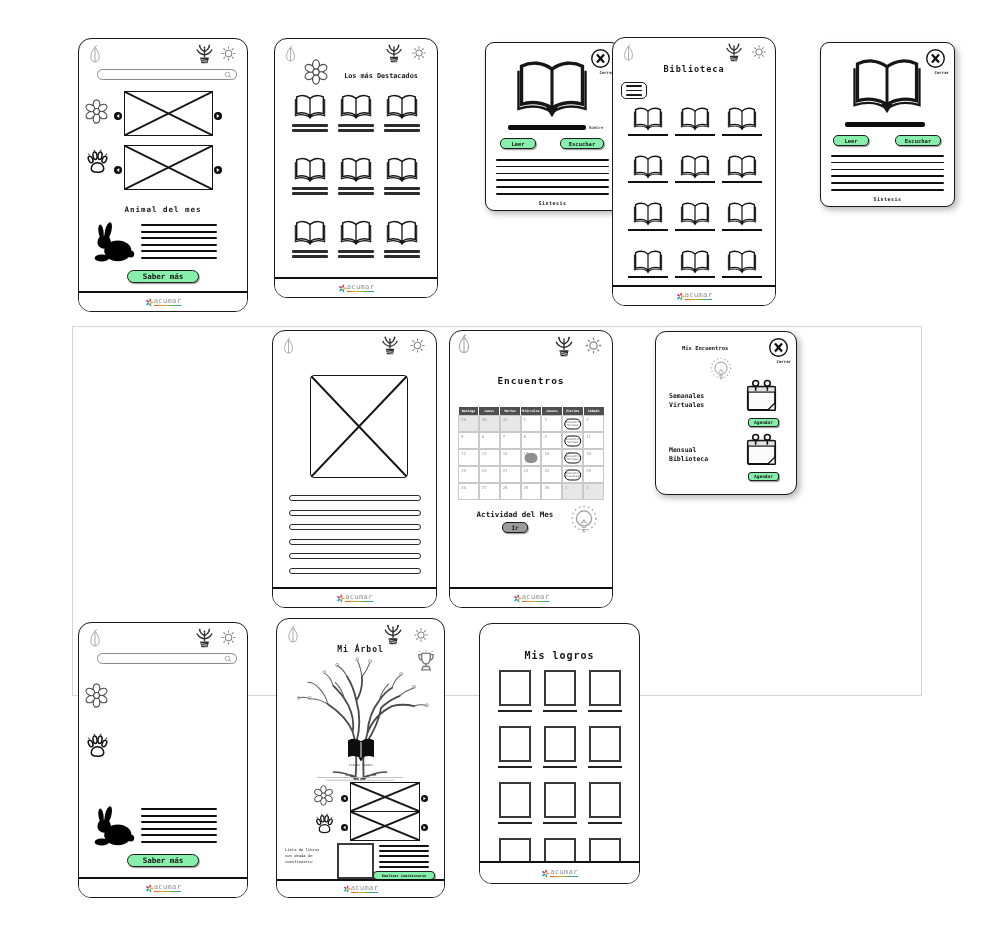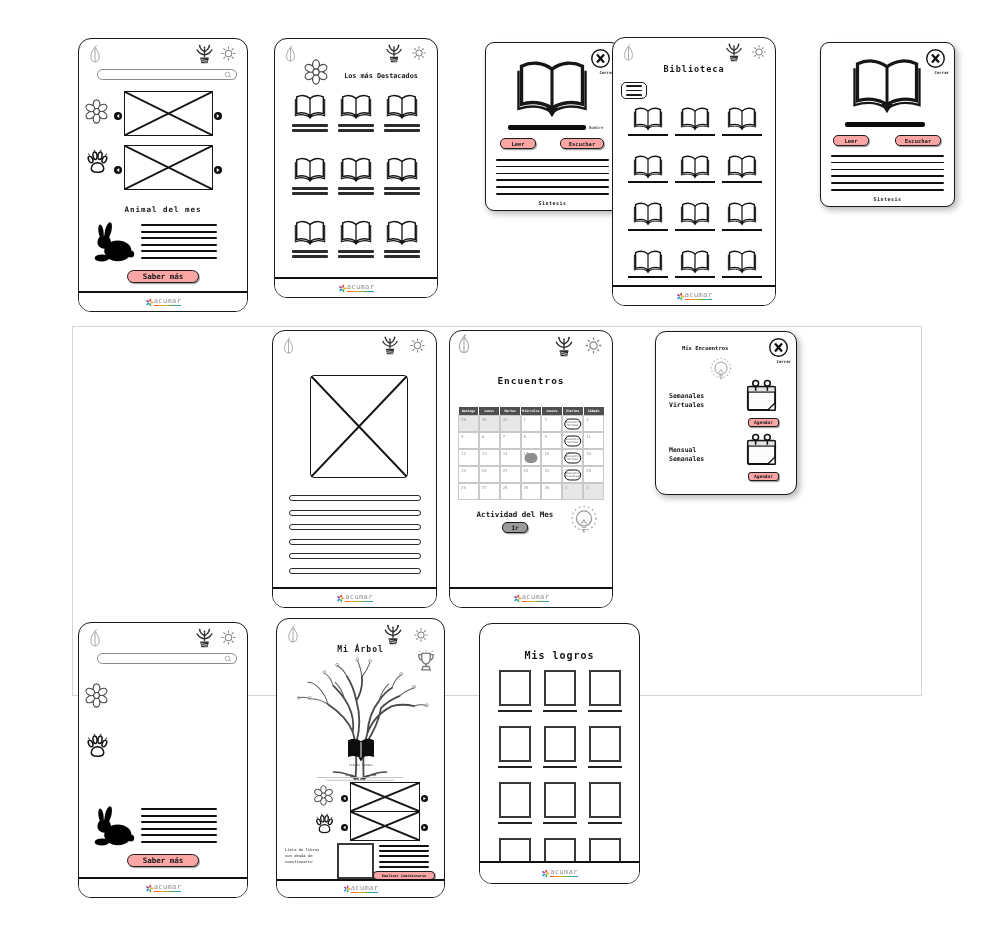--- a/index.html
+++ b/index.html
@@ -13,21 +13,21 @@
   .ttl{position:absolute;left:0;right:0;text-align:center;font-weight:bold;letter-spacing:1px;}
   .footer{position:absolute;left:0;right:0;bottom:0;height:18px;border-top:2px solid #101010;
           display:flex;flex-direction:column;align-items:center;justify-content:center;background:#fff;}
   .logo{display:flex;flex-direction:row;align-items:center;line-height:1;}
   .logo-text{font-size:7px;color:#8d8d8d;letter-spacing:.4px;border-bottom:1.5px solid;
              border-image:linear-gradient(90deg,#e8432d,#f5a623,#4caf50,#2196f3) 1;padding-bottom:.5px;}
   .search{position:absolute;border:1.2px solid #8a8a8a;border-radius:7px;background:#fff;
           display:flex;align-items:center;justify-content:flex-end;padding-right:4px;box-sizing:border-box;}
   .xbox{position:absolute;border:1.5px solid #161616;background:#fff;}
   .xbox svg{display:block;width:100%;height:100%;}
-  .pill{position:absolute;border:1.6px solid #1d1d1d;border-radius:8px;background:#fca5a5;font-weight:bold;
+  .pill{position:absolute;border:1.6px solid #1d1d1d;border-radius:8px;background:#86efac;font-weight:bold;
         display:flex;align-items:center;justify-content:center;box-shadow:1px 1.2px 0 rgba(0,0,0,.35);box-sizing:border-box;}
   .field{position:absolute;border:1.3px solid #222;border-radius:7px;background:#fff;font-weight:bold;
          display:flex;align-items:center;justify-content:center;box-sizing:border-box;}
   .ln{height:2px;background:#101010;margin-bottom:4.6px;border-radius:1px;}
   .thin .ln{height:1.6px;margin-bottom:5.2px;}
   .round .ln{height:4px;background:#fff;border:1.1px solid #2a2a2a;border-radius:3px;margin-bottom:8.6px;}
   .short .ln{margin-bottom:3.2px;}
   .bar{width:36px;height:3px;background:#2c2c2c;border-radius:1px;margin-top:2.5px;}
   .bgrid{position:absolute;display:grid;grid-template-columns:repeat(3,1fr);}
   .bitem,.bitem2,.litem{display:flex;flex-direction:column;align-items:center;}
@@ -643,21 +643,21 @@
       <use href="#i-close"></use>
     </svg>
   <div class="cerrar" style="right:5px;top:27px;">Cerrar</div>
   <div class="abs pre" style="left:13px;top:60px;font-size:6.5px;font-weight:bold;line-height:1.4;">Semanales
 Virtuales</div>
   <svg class="abs" style="left:88px;top:46px" width="35" height="35">
       <use href="#i-notepad"></use>
     </svg>
   <div class="pill" style="left:92px;top:86px;width:31px;height:9px;font-size:4.5px;border-radius:3px;">Agendar</div>
   <div class="abs pre" style="left:13px;top:114px;font-size:6.5px;font-weight:bold;line-height:1.4;">Mensual
-Semanales</div>
+Biblioteca</div>
   <svg class="abs" style="left:88px;top:100px" width="35" height="35">
       <use href="#i-notepad"></use>
     </svg>
   <div class="pill" style="left:92px;top:140px;width:31px;height:9px;font-size:4.5px;border-radius:3px;">Agendar</div>
 </div>
 
 <div class="screen" style="left:78px;top:622px;width:168px;height:274px;">
   <svg class="abs" style="left:8px;top:6px" width="16" height="20">
       <use href="#i-leaf"></use>
     </svg>

